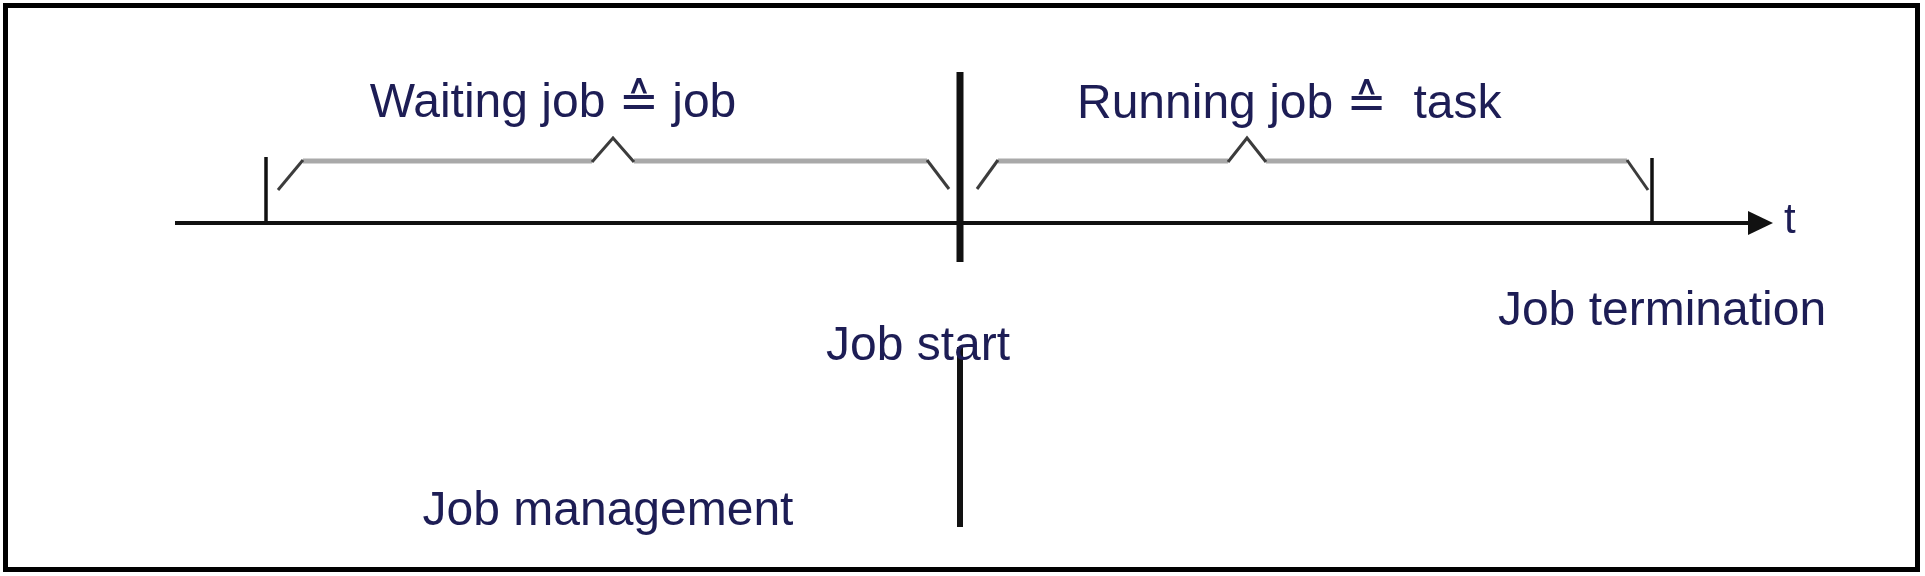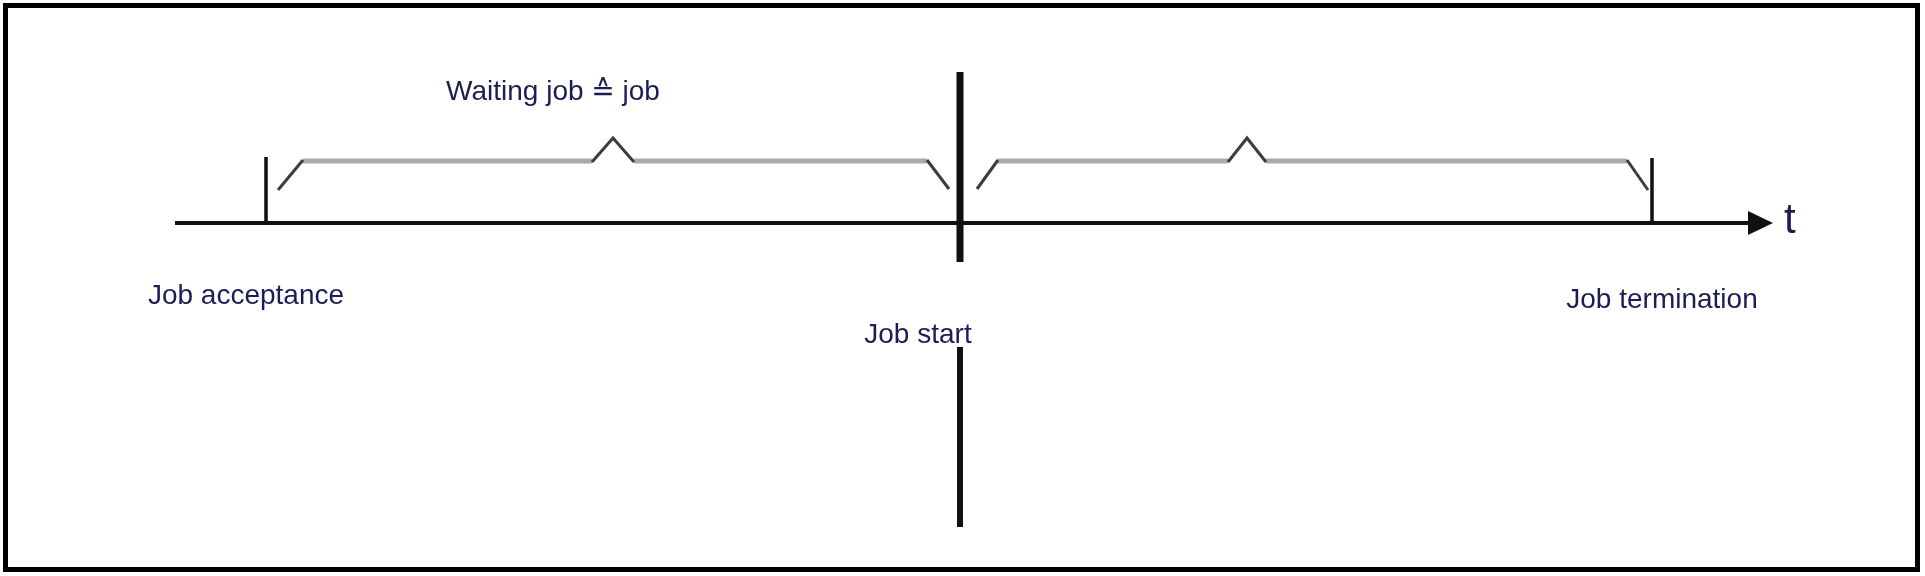--- a/index.html
+++ b/index.html
@@ -27,21 +27,21 @@
   .diagram-svg {
     position: absolute;
     left: 0;
     top: 0;
     width: 1925px;
     height: 576px;
   }
   .lbl {
     position: absolute;
     color: #1d1d55;
-    font-size: 28px;
+    font-size: 48px;
     line-height: 1.05;
     white-space: pre;
     text-align: center;
     letter-spacing: 0px;
   }
   .lbl.center400 { width: 400px; }
   .axis-t-label {
     position: absolute;
     color: #1d1d55;
     font-size: 42px;
@@ -79,21 +79,22 @@
     <g fill="none">
       <line x1="998" y1="161" x2="1228" y2="161" stroke="#a9a9a9" stroke-width="5"></line>
       <line x1="1266" y1="161" x2="1627" y2="161" stroke="#a9a9a9" stroke-width="5"></line>
       <polyline points="977,189 998,160" stroke="#3c3c3c" stroke-width="3"></polyline>
       <polyline points="1228,162 1247,138 1266,162" stroke="#3c3c3c" stroke-width="3"></polyline>
       <polyline points="1627,160 1648,190" stroke="#3c3c3c" stroke-width="3"></polyline>
     </g>
   </svg>
 
   <div class="lbl center400" style="left:353px; top:76px;">Waiting job ≙ job</div>
+  <div class="lbl center400" style="left:1077px; top:77px;">Running job ≙  task</div>
 
-  <div class="lbl center400" style="left:46px; top:280px;">Job acceptance</div>
   <div class="lbl center400" style="left:718px; top:271px;margin-top:48px;">Job start</div>
   <div class="lbl center400" style="left:1462px; top:284px;">Job termination</div>
 
   <div class="axis-t-label" style="left:1784px; top:198px;">t</div>
 
+  <div class="lbl center400" style="left:408px; top:484px;">Job management</div>
 
 </div>
 
 </body></html>

